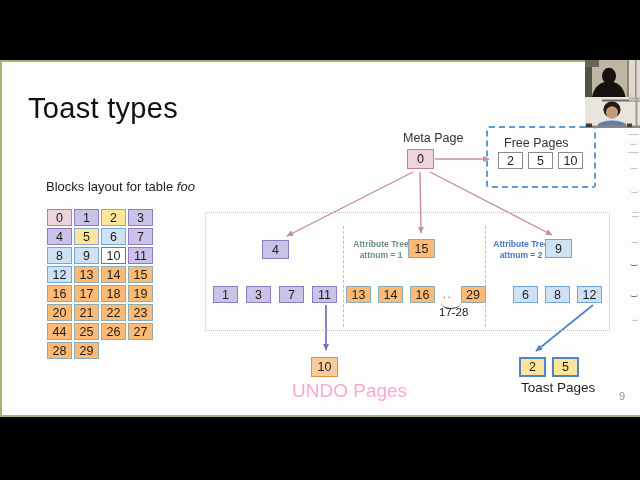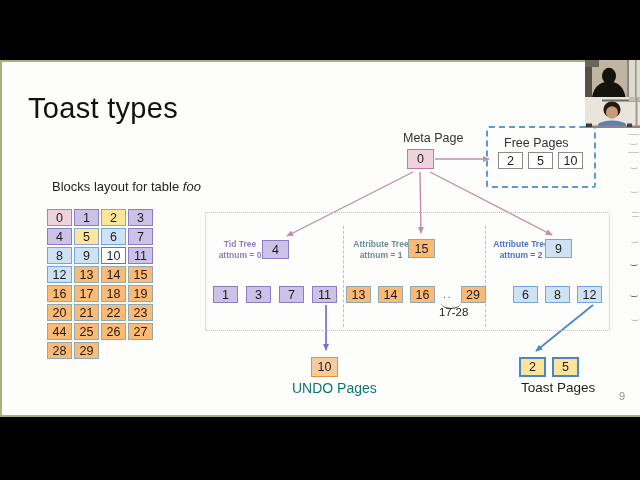--- a/index.html
+++ b/index.html
@@ -3,21 +3,21 @@
 <meta charset="utf-8">
 <style>
   html,body{margin:0;padding:0;background:#000;}
   .viewport{position:relative;width:640px;height:480px;background:#000;overflow:hidden;
             font-family:"Liberation Sans","DejaVu Sans",sans-serif;}
   .bar{position:absolute;left:0;width:640px;background:#000;}
   .slide{position:absolute;left:0;top:60px;width:640px;height:357px;background:#fdfdfc;
          border-top:2px solid #a4b377;border-left:2px solid #a4b377;border-bottom:2px solid #a4b377;
          box-sizing:border-box;}
   .title{position:absolute;left:28px;top:92px;font-size:29px;color:#121212;letter-spacing:.3px;}
-  .caption{position:absolute;left:52px;top:179px;font-size:13px;color:#1f1f1f;}
+  .caption{position:absolute;left:46px;top:179px;font-size:13px;color:#1f1f1f;}
   .caption i{font-style:italic;}
 
   
   .pcell{box-sizing:border-box;display:flex;align-items:center;justify-content:center;
          font-size:12.5px;color:#1c1c1c;border:1.6px solid #999;background:#fff;}
   .pink  {background:#eed3dd;border-color:#c27ba0;}
   .purple{background:#cac2e7;border-color:#8e7cc3;}
   .yellow{background:#fde599;border-color:#86a8d0;}
   .blue  {background:#cfe2f3;border-color:#6fa8dc;}
   .white {background:#ffffff;border-color:#777777;}
@@ -57,21 +57,21 @@
   .leaf-row .pcell{width:25px;height:17px;}
   .lr1{left:213px;} .lr2{left:346px;gap:7px;} .lr3{left:513px;gap:7px;}
   .gap-dots{font-size:10px;color:#555;letter-spacing:2px;line-height:17px;padding:0 1px;}
 
   .brace{position:absolute;left:441px;top:302px;width:20px;height:6px;
          border-bottom:1.6px solid #3a3a3a;border-radius:0 0 10px 10px / 0 0 6px 6px;}
   .gap-range{position:absolute;left:431px;top:306px;font-size:11.5px;color:#1f1f1f;margin-left:8px;}
 
   .undo-row{position:absolute;left:311px;top:357px;display:flex;gap:6px;}
   .undo-row .pcell{width:27px;height:20px;}
-  .undo-label{position:absolute;left:292px;top:380px;font-size:14px;color:#0f766e;}
+  .undo-label{position:absolute;left:292px;top:380px;font-size:19px;color:#f9a8d4;}
   .toast-row{position:absolute;left:519px;top:357px;display:flex;gap:6px;}
   .toast-row .pcell{width:27px;height:20px;}
   .toast-label{position:absolute;left:521px;top:380px;font-size:13.5px;color:#1f1f1f;text-align:right;}
 
   .page-num{position:absolute;left:619px;top:390px;font-size:11px;color:#919191;}
 
   svg.arrows{position:absolute;left:0;top:0;pointer-events:none;}
 
   .cam{position:absolute;left:585px;width:55px;display:block;}
   .cam1{top:60px;height:37px;} .cam2{top:97px;height:31px;}
@@ -156,21 +156,20 @@
   <div class="free-row">
       <div class="pcell freec">2</div>
       <div class="pcell freec">5</div>
       <div class="pcell freec">10</div>
     </div>
 
   <div class="btree-box"></div>
   <div class="tree-sep sep1"></div>
   <div class="tree-sep sep2"></div>
 
-  <div class="tree-label tl1"><span>Tid Tree</span><br><span>attnum = 0</span></div>
   <div class="tree-label tl2"><span>Attribute Tree</span><br><span>attnum = 1</span></div>
   <div class="tree-label tl3"><span>Attribute Tree</span><br><span>attnum = 2</span></div>
 
   <div class="pcell purple root root1">4</div>
   <div class="pcell teal root root2">15</div>
   <div class="pcell blue root root3">9</div>
 
   <div class="leaf-row lr1">
       <div class="pcell purple">1</div>
       <div class="pcell purple">3</div>

